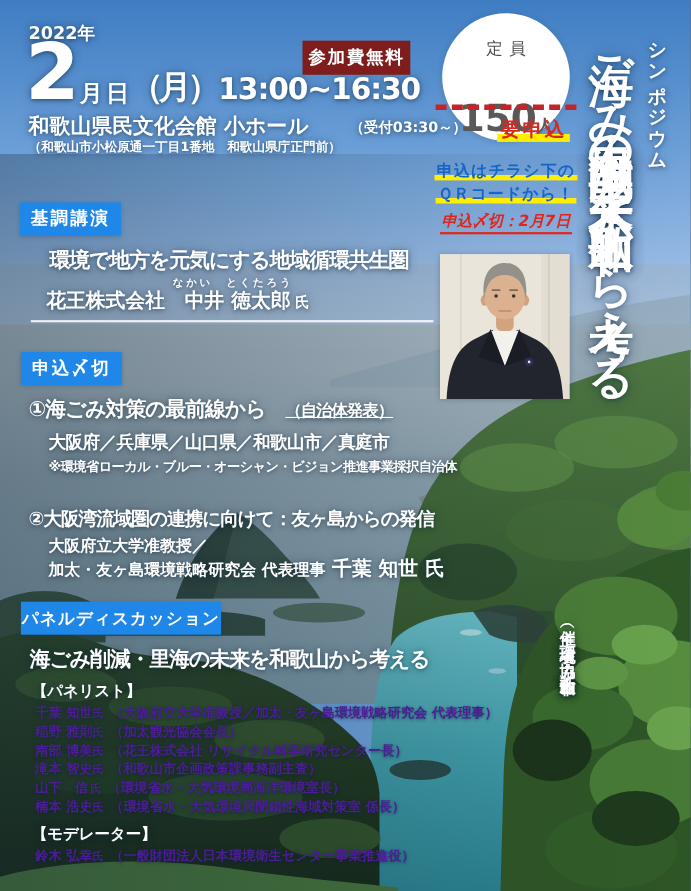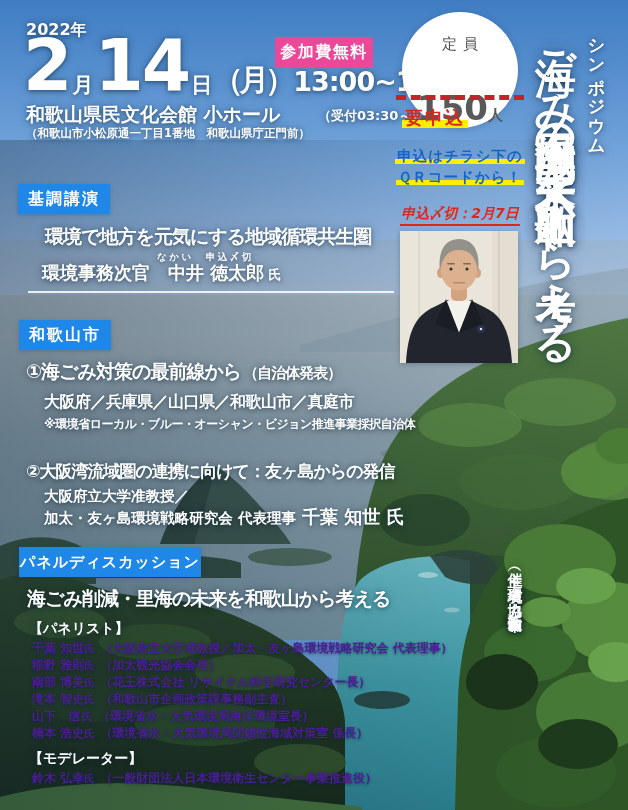--- a/index.html
+++ b/index.html
@@ -14,48 +14,48 @@
   .bg-svg{position:absolute;inset:0;width:628px;height:810px;display:block;}
 
   
   .year{left:26px;top:20px;font-size:16px;}
   .dateline{left:23px;top:34px;height:62px;display:flex;align-items:flex-end;}
   .dateline span{line-height:.86;display:block;}
   .d-big{font-size:71px;letter-spacing:-2px;}
   .d-unit{font-size:21px;padding:0 1px 2px 2px;}
   .d-week{font-size:30px;padding-bottom:3px;letter-spacing:-4px;}
   .d-time{font-size:27px;padding-bottom:3px;margin-left:2px;letter-spacing:-1px;}
-  .fee-badge{left:275px;top:37px;width:98px;height:31px;background:#ec4899;
+  .fee-badge{left:275px;top:37px;width:98px;height:31px;background:#7f1d1d;
     color:#fff;font-weight:bold;font-size:16px;letter-spacing:1.5px;
     display:flex;align-items:center;justify-content:center;}
   .venue{left:26px;top:102px;font-size:19px;}
   .reception{left:318px;top:107px;font-size:13px;}
   .address{left:26px;top:126px;font-size:11.5px;}
 
   
   .circle{left:402px;top:12px;width:116px;height:116px;border-radius:50%;
     background:#ffffff;box-shadow:0 1px 6px rgba(30,60,90,.25);}
   .cap-label{left:402px;top:35px;width:116px;text-align:center;font-size:15px;
     font-weight:normal;color:#4d4d4d;letter-spacing:6px;text-indent:6px;}
   .cap-num{left:402px;top:52px;width:116px;text-align:center;color:#595959;font-weight:bold;margin-top:36px;}
   .cap-num .n{font-size:34px;}
   .cap-num .u{font-size:15px;}
   .dash-line{left:396px;top:95px;width:128px;height:0;border-top:5px dashed #c3242a;}
-  .cap-req{left:402px;top:106px;width:116px;text-align:left;font-size:18px;
+  .cap-req{left:402px;top:106px;width:116px;text-align:right;font-size:18px;
     font-weight:bold;color:#d6291f;}
   .cap-req span{background:linear-gradient(to top,#ffee00 36%,rgba(255,238,0,0) 36%);
     padding:0 3px;letter-spacing:2px;}
 
   
   .app{left:385px;top:146px;width:150px;text-align:center;}
   .app-line{font-size:14.5px;font-weight:bold;color:#1565c6;line-height:21px;}
   .app-line span{background:linear-gradient(to top,#ffee00 32%,rgba(255,238,0,0) 32%);
     padding:0 2px;letter-spacing:1px;}
   .app-order{font-size:11px;font-weight:bold;color:#5f6b78;margin-top:3px;letter-spacing:1px;}
-  .app-deadline{display:inline-block;margin-top:17px;font-size:14px;font-weight:bold;
+  .app-deadline{display:inline-block;margin-top:4px;font-size:14px;font-weight:bold;
     font-style:italic;color:#e0261c;border-bottom:2.5px solid #e0261c;padding:0 1px 1px;}
 
   
   .photo{left:400px;top:231px;width:118px;height:132px;overflow:hidden;
     box-shadow:0 1px 5px rgba(20,40,60,.3);}
   .photo svg{display:block;width:118px;height:132px;}
 
   
   .vert{writing-mode:vertical-rl;text-orientation:upright;}
   .v-kicker{left:586px;top:27px;font-size:17px;letter-spacing:.5px;}
@@ -73,21 +73,21 @@
 
   
   .k-title{left:13px;top:224px;font-size:19px;letter-spacing:-1px;margin-left:32px;}
   .k-furigana{left:157px;top:251px;font-size:9.5px;letter-spacing:2.5px;}
   .k-speaker{left:42px;top:261px;font-size:18px;}
   .k-speaker .sfx{font-size:13px;margin-left:4px;}
   .divider{left:28px;top:291px;width:366px;height:2px;background:rgba(255,255,255,.85);}
 
   
   .c1-title{left:26px;top:359px;font-size:19px;letter-spacing:-1px;}
-  .c1-title .note{font-size:15px;letter-spacing:-1px;margin-left:2px;}
+  .c1-title .note{font-size:15px;letter-spacing:-1px;margin-left:18px;text-decoration:underline;}
   .c1-pres{left:44px;top:392px;font-size:16px;letter-spacing:-.5px;}
   .c1-foot{left:44px;top:416px;font-size:12px;letter-spacing:-.5px;}
   .c2-title{left:26px;top:460px;font-size:17px;letter-spacing:-1px;}
   .c2-l1{left:44px;top:487px;font-size:14.5px;}
   .c2-l2{left:44px;top:505px;font-size:14.5px;}
   .c2-l2 .big-name{font-size:18px;margin-left:6px;}
 
   
   .p-title{left:27px;top:586px;font-size:19px;letter-spacing:-1px;}
   .p-label{left:29px;top:620px;font-size:14px;}
@@ -192,21 +192,20 @@
     <ellipse cx="578" cy="744" rx="40" ry="25" fill="#1e3a1c"></ellipse>
 
     <rect x="0" y="140" width="628" height="670" fill="url(#shade)"></rect>
   </svg>
 
   <div class="abs wt year">2022年</div>
 
   <div class="abs dateline wt">
     <span class="d-big">2</span>
     <span class="d-unit">月</span>
-    <span class="d-big">14</span>
     <span class="d-unit">日</span>
     <span class="d-week">（月）</span>
     <span class="d-time">13:00~16:30</span>
   </div>
 
   <div class="abs fee-badge">参加費無料</div>
 
   <div class="abs wt venue">和歌山県民文化会館 小ホール</div>
   <div class="abs wt reception">（受付03:30～）</div>
   <div class="abs wt address">（和歌山市小松原通一丁目1番地　和歌山県庁正門前）</div>
@@ -251,27 +250,27 @@
       <circle cx="81" cy="98" r="1.2" fill="#e8e8f0"></circle>
     </svg>
   </div>
 
   <div class="abs wt vert v-kicker">シンポジウム</div>
   <div class="abs wt vert v-main">海ごみ削減・里海の未来を和歌山から考える</div>
   <div class="abs wt vert v-credit">（主催　環境省、協力　和歌山市）</div>
 
   <div class="abs badge b-keynote">基調講演</div>
   <div class="abs wt k-title">環境で地方を元気にする地域循環共生圏</div>
-  <div class="abs wt k-furigana">なかい　申込〆切</div>
+  <div class="abs wt k-furigana">なかい　とくたろう</div>
   <div class="abs wt k-speaker">
-    <span>環境事務次官　中井 徳太郎</span><span class="sfx">氏</span>
+    <span>花王株式会社　中井 徳太郎</span><span class="sfx">氏</span>
   </div>
   <div class="abs divider"></div>
 
-  <div class="abs badge b-case">和歌山市</div>
+  <div class="abs badge b-case">申込〆切</div>
   <div class="abs wt c1-title">
     <span>①海ごみ対策の最前線から</span><span class="note">（自治体発表）</span>
   </div>
   <div class="abs wt c1-pres">大阪府／兵庫県／山口県／和歌山市／真庭市</div>
   <div class="abs wt c1-foot">※環境省ローカル・ブルー・オーシャン・ビジョン推進事業採択自治体</div>
   <div class="abs wt c2-title">②大阪湾流域圏の連携に向けて：友ヶ島からの発信</div>
   <div class="abs wt c2-l1">大阪府立大学准教授／</div>
   <div class="abs wt c2-l2">
     <span>加太・友ヶ島環境戦略研究会 代表理事</span><span class="big-name">千葉 知世 氏</span>
   </div>

